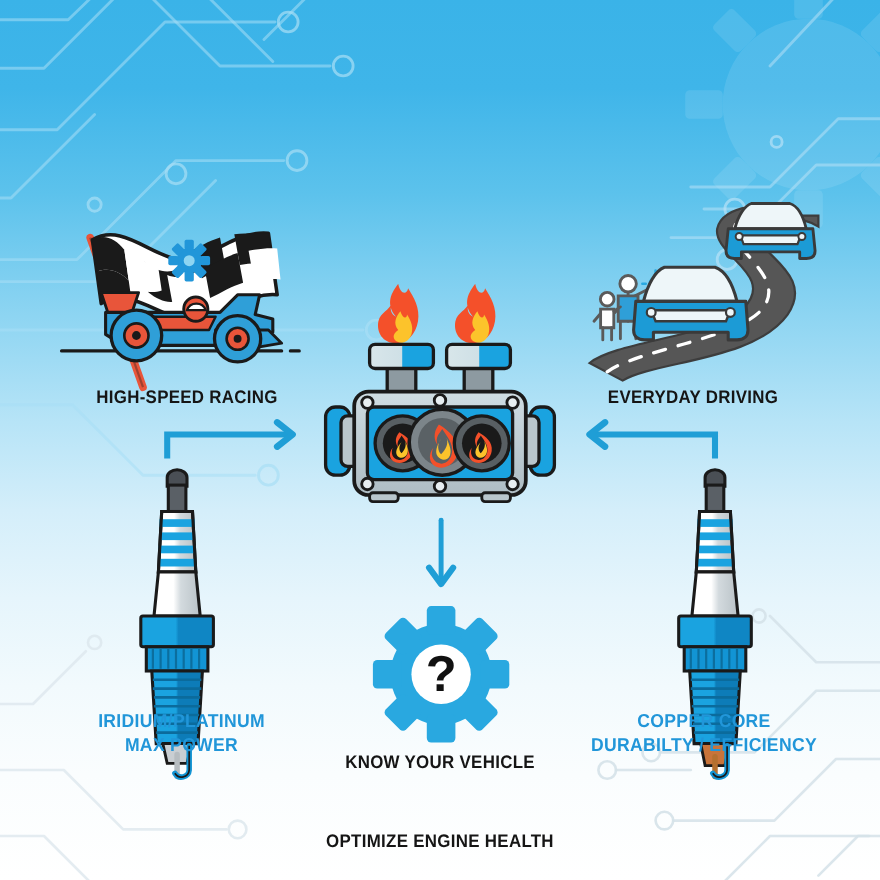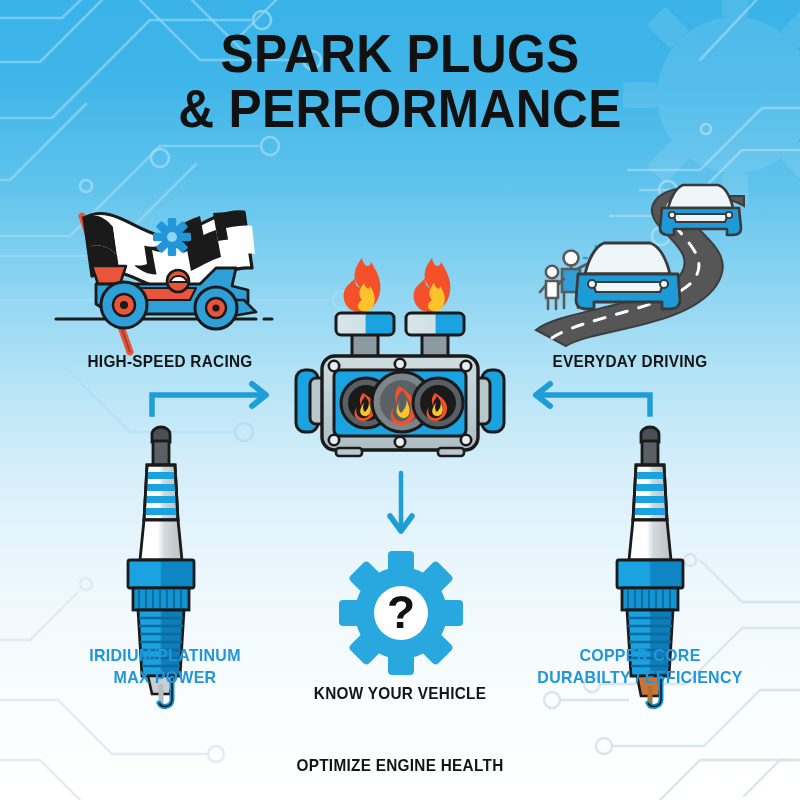--- a/index.html
+++ b/index.html
@@ -170,24 +170,20 @@
         <path d="M-20 760 L40 760 L96 816"></path>
         <path d="M-20 640 L30 640 L78 592"></path>
       </g>
       <g fill="none" stroke="#dde7ed" stroke-opacity="0.85" stroke-width="2.4">
         <circle cx="216" cy="754" r="8"></circle>
         <circle cx="86" cy="584" r="6"></circle>
       </g>
     </g>
   </svg>
 
-  <div class="title-block">
-    <span class="title-line">SPARK PLUGS</span>
-    <span class="title-line">&amp; PERFORMANCE</span>
-  </div>
 
   <svg class="layer" width="800" height="800" viewBox="0 0 800 800">
     <g>
 
       <path d="M82 216 L130 352" stroke="#e8553a" stroke-width="7" stroke-linecap="round" fill="none"></path>
       <path d="M82 216 L130 352" stroke="#1a1a1a" stroke-width="2" fill="none" opacity="0.35"></path>
 
       <path d="M84 218 C118 198 150 252 186 232 C208 220 226 210 244 212
                L252 268 C232 266 214 278 194 288 C158 306 126 256 92 276 Z" fill="#ffffff" stroke="#1a1a1a" stroke-width="3.2" stroke-linejoin="round"></path>
 

